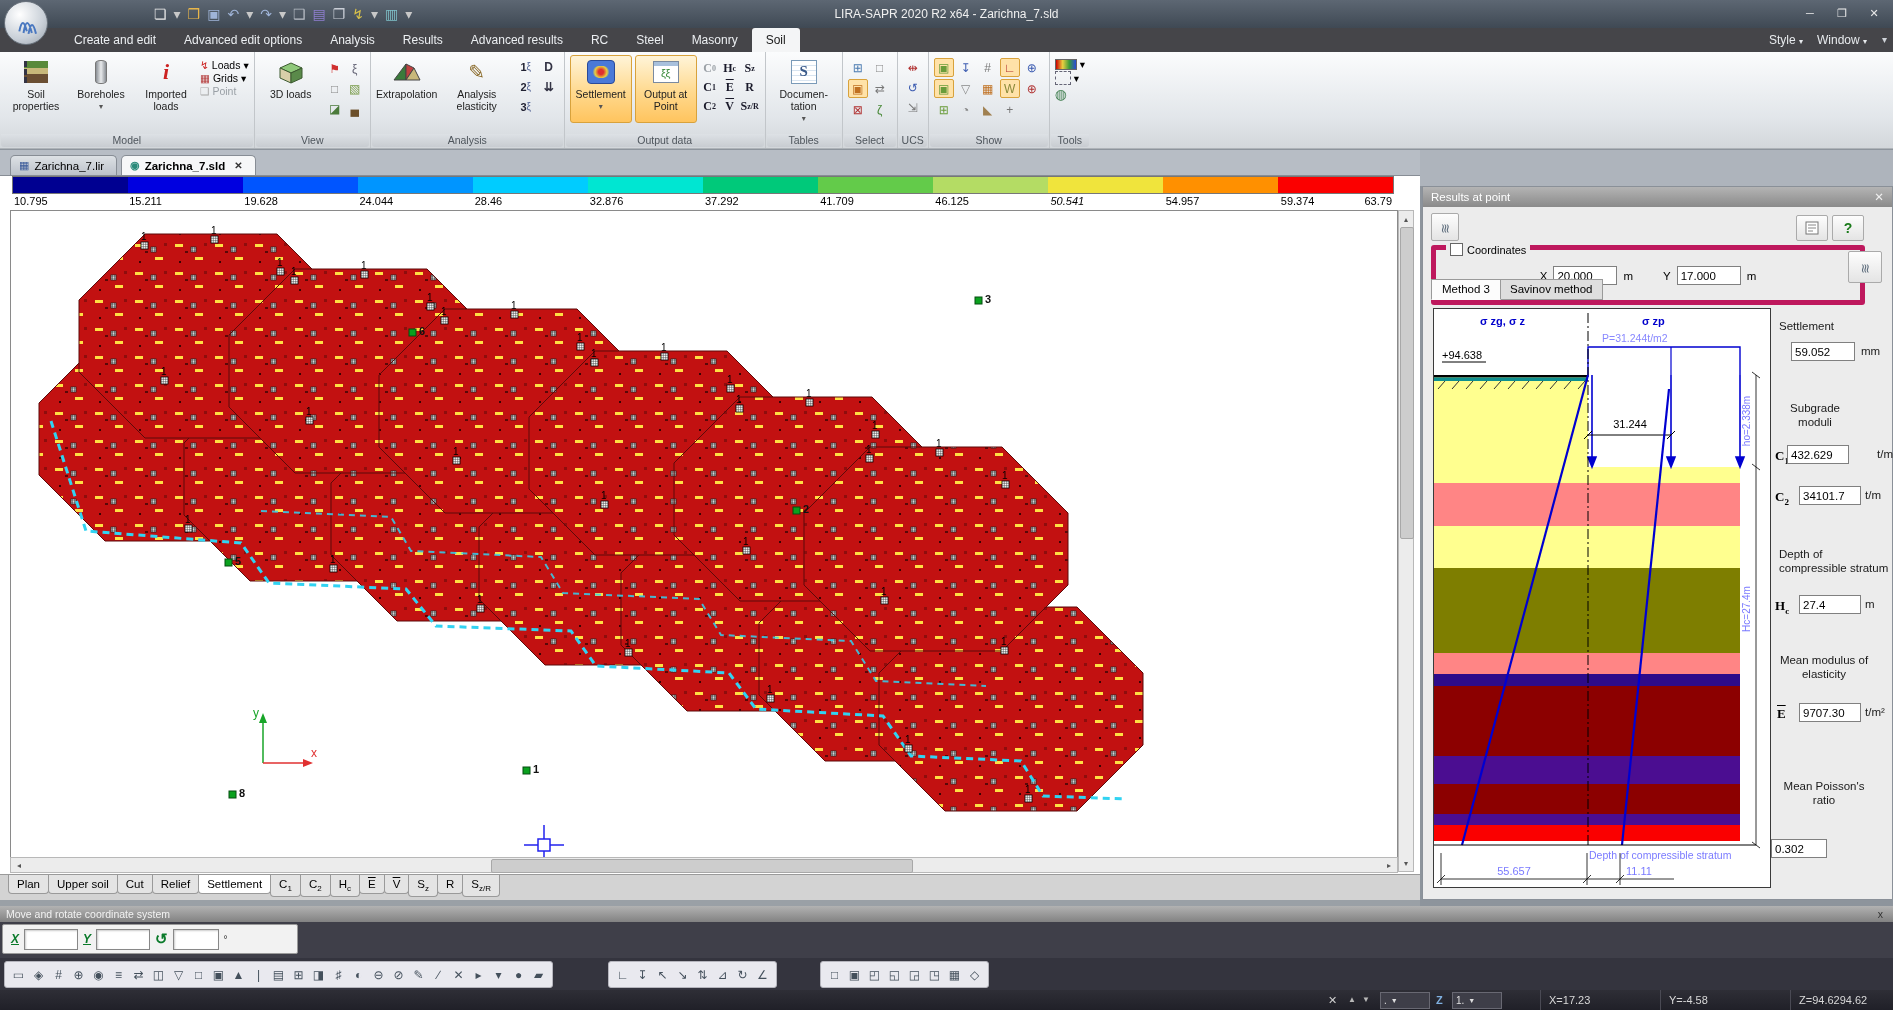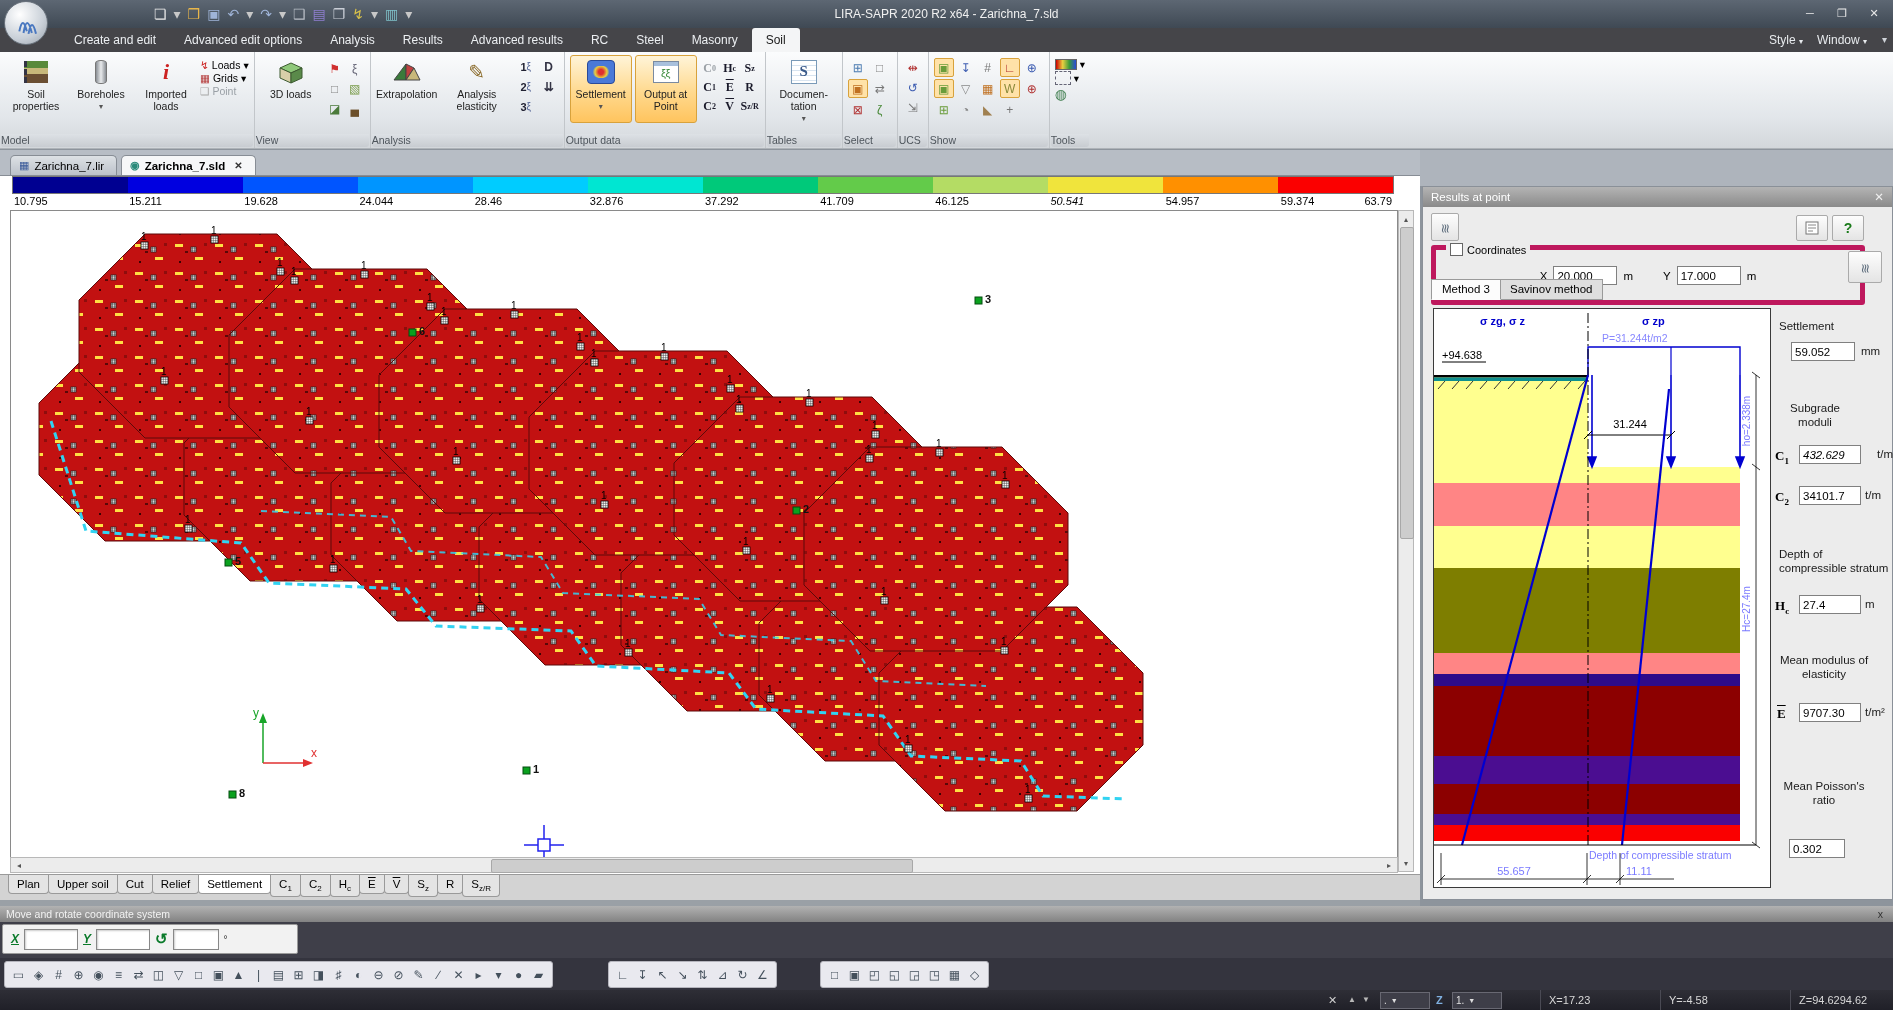--- a/index.html
+++ b/index.html
@@ -20,21 +20,21 @@
   #rtabs-row{left:0;top:28px;width:1893px;height:24px;background:#454549;}
   #rtabs{left:60px;top:0;display:flex;height:24px;}
   .rtab{padding:0 14px;line-height:24px;color:#eceff2;font-size:12px;white-space:nowrap;}
   .rtab.active{background:#f4f5f6;color:#1a1a1a;border-radius:3px 3px 0 0;}
   #rtabs-right{right:26px;top:0;height:24px;display:flex;gap:14px;color:#e8ebee;line-height:24px;font-size:12px;}
   #rtabs-far{right:6px;top:0;line-height:24px;color:#cfd3d8;font-size:10px;}
   
   #ribbon{left:0;top:52px;width:1893px;height:96px;background:linear-gradient(#fbfcfd,#e2e6ea 68%,#d3d7db);
           border-bottom:1px solid #aeb3b8;display:flex;align-items:stretch;}
   .rgroup{position:relative;padding:3px 5px 15px 5px;border-right:1px solid #c2c6ca;display:flex;align-items:flex-start;gap:3px;}
-  .glabel{position:absolute;left:1px;right:1px;bottom:1px;height:13px;text-align:left;font-size:10.5px;color:#4e555c;
+  .glabel{position:absolute;left:1px;right:1px;bottom:1px;height:13px;text-align:center;font-size:10.5px;color:#4e555c;
           background:linear-gradient(#dde1e5,#c8ccd1);border-radius:0 0 3px 3px;line-height:13px;}
   .bigbtn{width:60px;min-height:62px;display:flex;flex-direction:column;align-items:center;gap:2px;
           font-size:10.5px;line-height:1.15;text-align:center;color:#222;border:1px solid transparent;border-radius:3px;padding:2px 0;}
   .bigbtn.sel{background:linear-gradient(#fff4d8,#ffd98e 55%,#ffc45e);border-color:#d8a23c;}
   .bigbtn .caret{font-size:8px;color:#555;}
   .ic-box{height:28px;display:flex;align-items:center;justify-content:center;}
   .minicol{display:flex;flex-direction:column;gap:1px;}
   .minirow{display:flex;align-items:center;gap:3px;font-size:10.5px;white-space:nowrap;}
   .mini{width:18px;height:17px;display:flex;align-items:center;justify-content:center;font-size:12px;border:1px solid transparent;border-radius:2px;}
   .mini.sel{background:#ffe2a8;border-color:#d8a23c;}
@@ -842,38 +842,38 @@
       <text x="192" y="566" font-size="11" fill="#7a7aff">11.11</text>
     </svg>
   </div>
 
   <div class="flabel" style="left:356px;top:132px;">Settlement</div>
   <input class="rinput abs" style="left: 368px; top: 155px; width: 56px;" value="59.052">
   <div class="funit" style="left:438px;top:158px;">mm</div>
 
   <div class="flabel" style="left:356px;top:214px;width:72px;text-align:center;">Subgrade moduli</div>
   <b class="fsym abs" style="left:352px;top:261px;"><span>C</span><sub>1</sub></b>
-  <input class="rinput abs" style="left: 376px; top: 258px; width: 54px; font-style: italic;" value="432.629">
+  <input class="rinput abs" style="left: 364px; top: 258px; width: 54px;" value="432.629">
   <div class="funit" style="left:442px;top:261px;padding-left:12px;">t/m³</div>
   <b class="fsym abs" style="left:352px;top:302px;"><span>C</span><sub>2</sub></b>
   <input class="rinput abs" style="left: 376px; top: 299px; width: 54px;" value="34101.7">
   <div class="funit" style="left:442px;top:302px;">t/m</div>
 
   <div class="flabel" style="left:356px;top:360px;width:110px;">Depth of compressible stratum</div>
   <b class="fsym abs" style="left:352px;top:411px;"><span>H</span><sub>c</sub></b>
   <input class="rinput abs" style="left: 376px; top: 408px; width: 54px;" value="27.4">
   <div class="funit" style="left:442px;top:411px;">m</div>
 
   <div class="flabel" style="left:356px;top:466px;width:90px;text-align:center;">Mean modulus of elasticity</div>
   <b class="fsym ovl abs" style="left:354px;top:519px;">E</b>
   <input class="rinput abs" style="left: 376px; top: 516px; width: 54px;" value="9707.30">
   <div class="funit" style="left:442px;top:519px;">t/m²</div>
 
   <div class="flabel" style="left:356px;top:592px;width:90px;text-align:center;">Mean Poisson's ratio</div>
-  <input class="rinput abs" style="left: 366px; top: 652px; width: 48px;" value="0.302">
+  <input class="rinput abs" style="left: 348px; top: 652px; width: 48px;" value="0.302">
 </div>
 
 <div class="abs" id="hintbar">
   <span>Move and rotate coordinate system</span>
   <span id="hint-close">x</span>
 </div>
 
 <div class="abs" id="transform-row">
   <div id="tpanel">
     <span class="tlabel">X</span>

